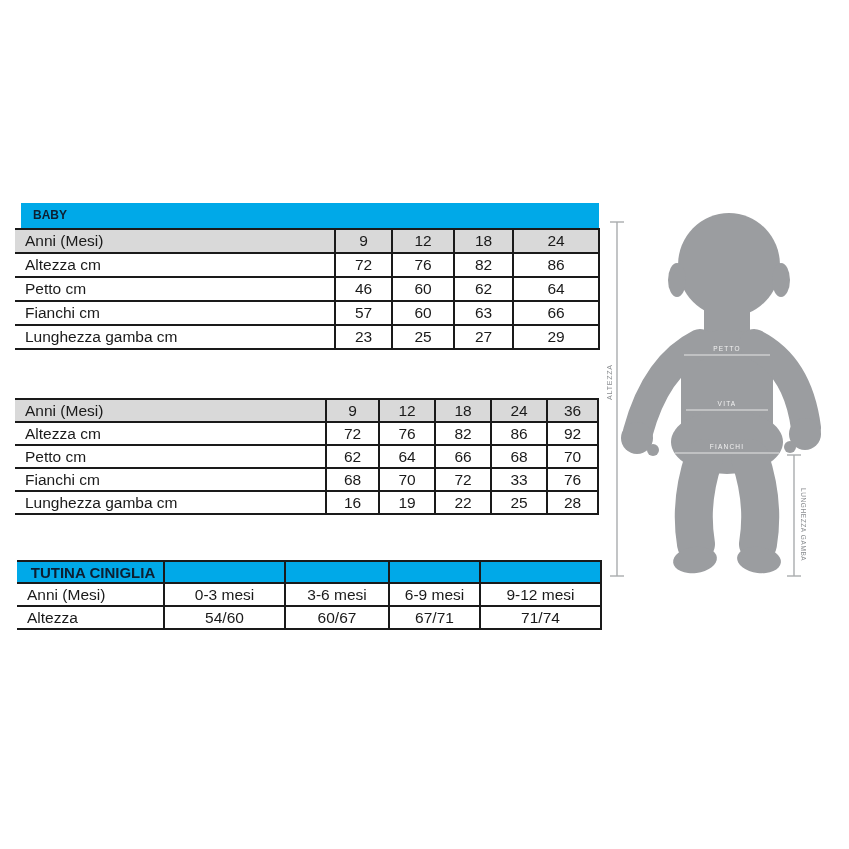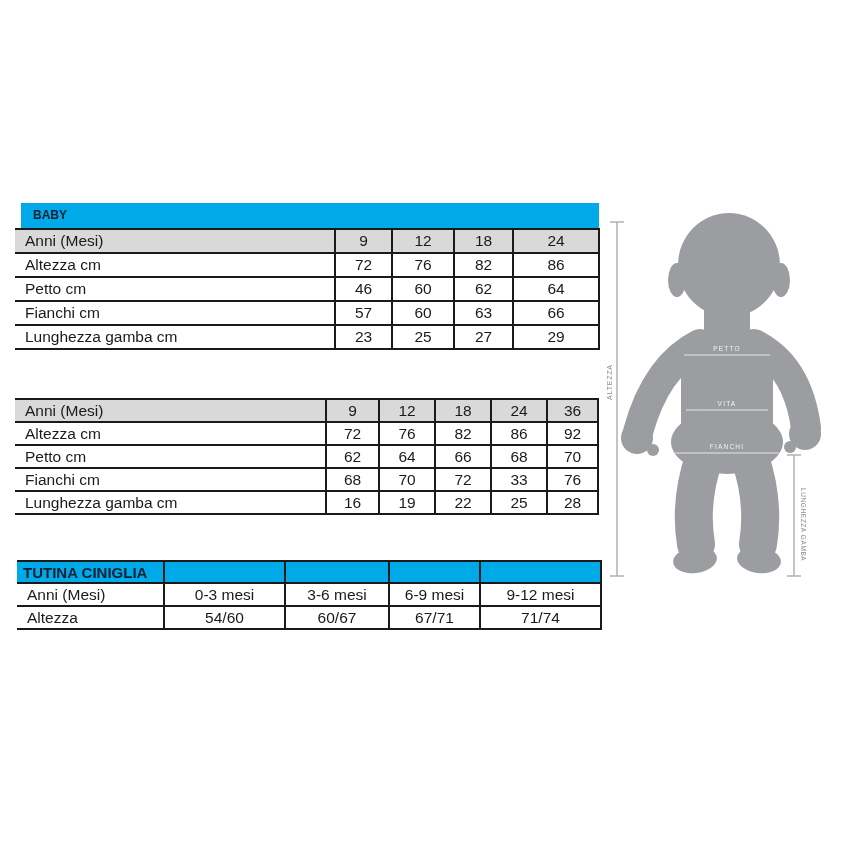--- a/index.html
+++ b/index.html
@@ -25,21 +25,21 @@
   td.val{text-align:center;border-left:2px solid var(--border_dark,#1a1a1a);}
   td.val.last{border-right:2px solid var(--border_dark,#1a1a1a);}
   tr.ghdr td{background:var(--row_gray,#d9d9d9);}
   .t1 td{height:22px;}
   .t2 td{height:21px;}
 
   
   .t3 td{height:21px;border:2px solid var(--border_dark,#1a1a1a);border-left:none;}
   .t3 td + td{border-left:2px solid var(--border_dark,#1a1a1a);}
   .t3 tr.title-row td{
-    background:var(--header_blue,#00a9e8);height:20px;
+    background:var(--header_blue,#00a9e8);height:20px;text-align:center;
   }
   .t3 td.title{
     font-weight:bold;font-size:15px;color:var(--title_text,#0d1f31);padding-left:6px;
   }
 
   .figure-wrap{position:absolute;left:600px;top:208px;width:240px;height:380px;}
   svg text{font-family:"Liberation Sans", sans-serif;}
 </style>
 </head>
 <body>

